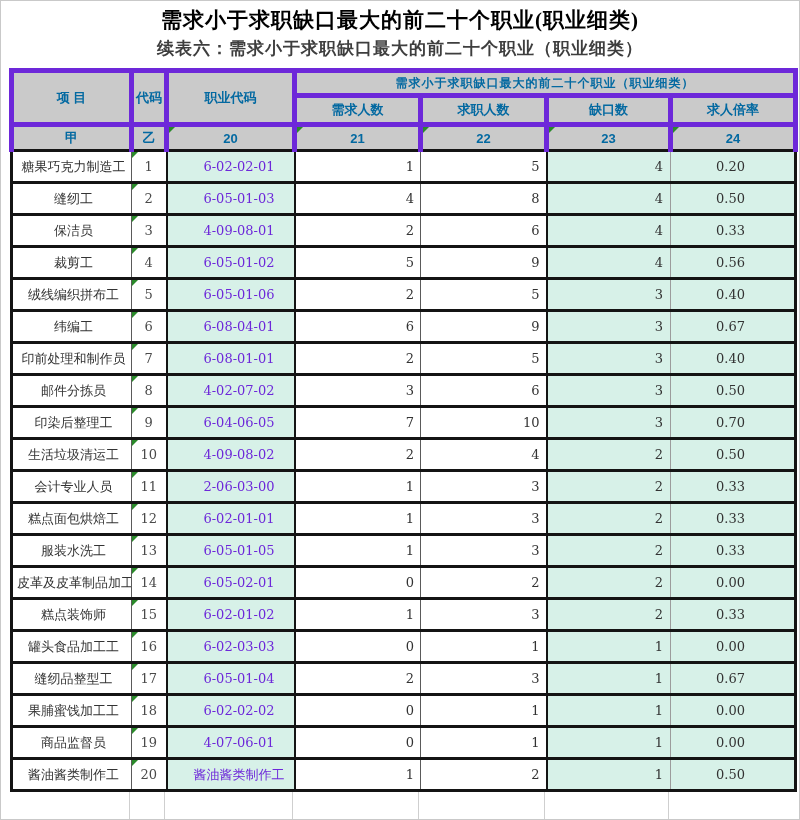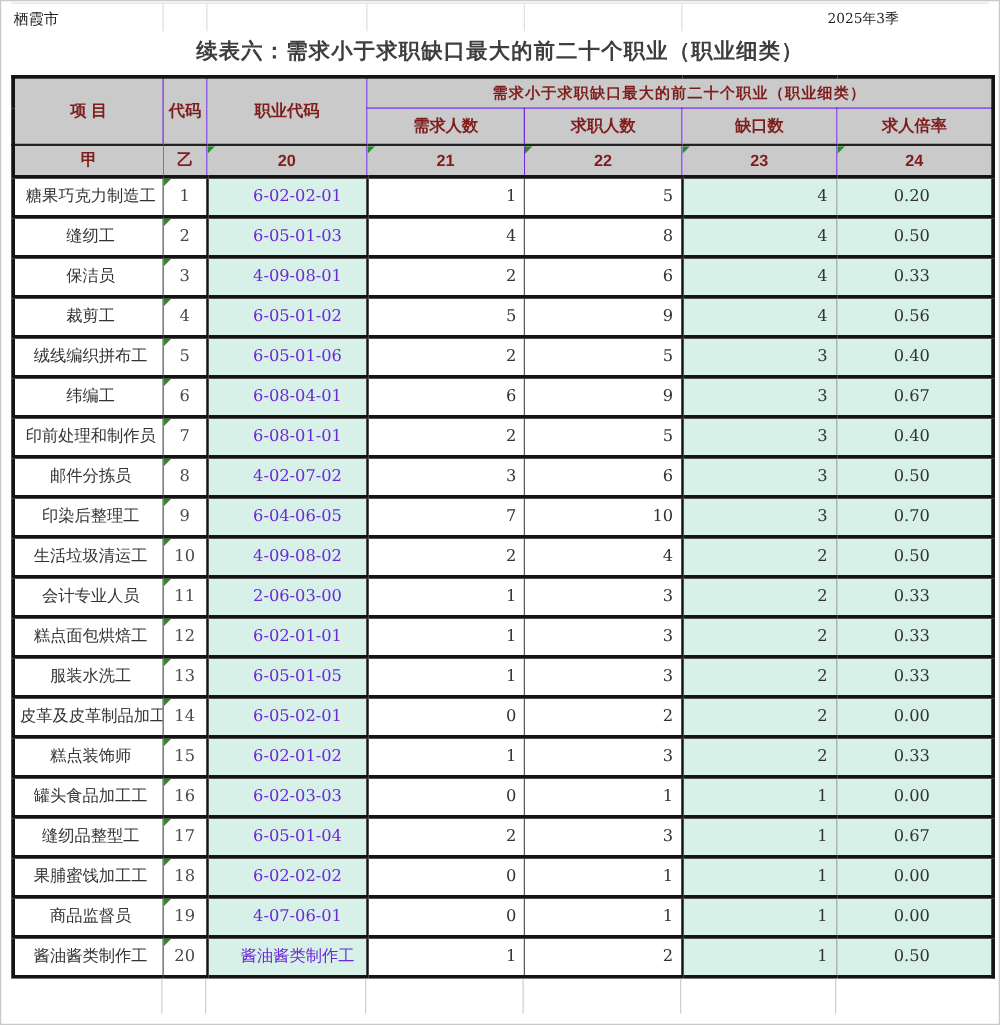--- a/index.html
+++ b/index.html
@@ -29,22 +29,22 @@
     font-weight:900; font-size:17px; line-height:30px;
     color:var(--subtitle_color); letter-spacing:1px; white-space:nowrap;
   }
   table.report {
     border-collapse:collapse; table-layout:fixed;
     width:784px; margin-left:8px;
     border:3px solid var(--border_dark);
   }
   th, td { overflow:hidden; white-space:nowrap; box-sizing:border-box; }
   thead th {
-    background:var(--header_bg); border:1px solid #6d28d9;
-    font-weight:bold; color:#7f1d1d; text-align:center;
+    background:var(--header_bg); border:5px solid #6d28d9;
+    font-weight:bold; color:#0369a1; text-align:center;
     font-size:13px;
   }
   tr.h1 th.group { height:25px; font-size:12px; letter-spacing:1px; }
   tr.h1 th.span2 { border-bottom:2px solid #222;text-align:center; }
   tr.h2 th { height:29px; border-bottom:2px solid #222;font-family:Liberation Mono, monospace; }
   tr.h3 th { height:26px; border-bottom:3px solid var(--border_dark); position:relative; font-size:13px; }
   tbody td {
     height:30px; background:#fff;
     font-family:"DejaVu Serif", serif; font-size:13px; color:#333;
     border-bottom:3px solid var(--border_dark);
@@ -63,30 +63,22 @@
     border-right:6px solid transparent;
   }
   .bottom-strip { position:relative; height:28px; margin-left:8px; width:784px; background:#fff; }
   .bottom-strip .vgrid { background:#cfcfcf; }
 </style>
 </head>
 <body>
 
 <div class="page" style="--header_bg: #cacaca; --cyan_bg: #d7f1e8; --border_dark: #141414; --subtitle_color: #3e3e3e; --marker_green: #2a8a2a;">
 
-
-  <div class="meta-row">
-    <div class="vgrid" style="left:121px"></div>
-    <div class="vgrid" style="left:156px"></div>
-    <div class="vgrid" style="left:284px"></div>
-    <div class="vgrid" style="left:410px"></div>
-    <div class="vgrid" style="left:536px"></div>
-    <span class="region">栖霞市</span>
-    <span class="period">2025年3季</span>
-  </div>
+  <div class="title">需求小于求职缺口最大的前二十个职业(职业细类)</div>
+
 
   <div class="subtitle">续表六：需求小于求职缺口最大的前二十个职业（职业细类）</div>
 
   <table class="report">
     <colgroup>
       <col style="width:120px">
         <col style="width:35px">
         <col style="width:128px">
       <col style="width:126px">
         <col style="width:126px">

